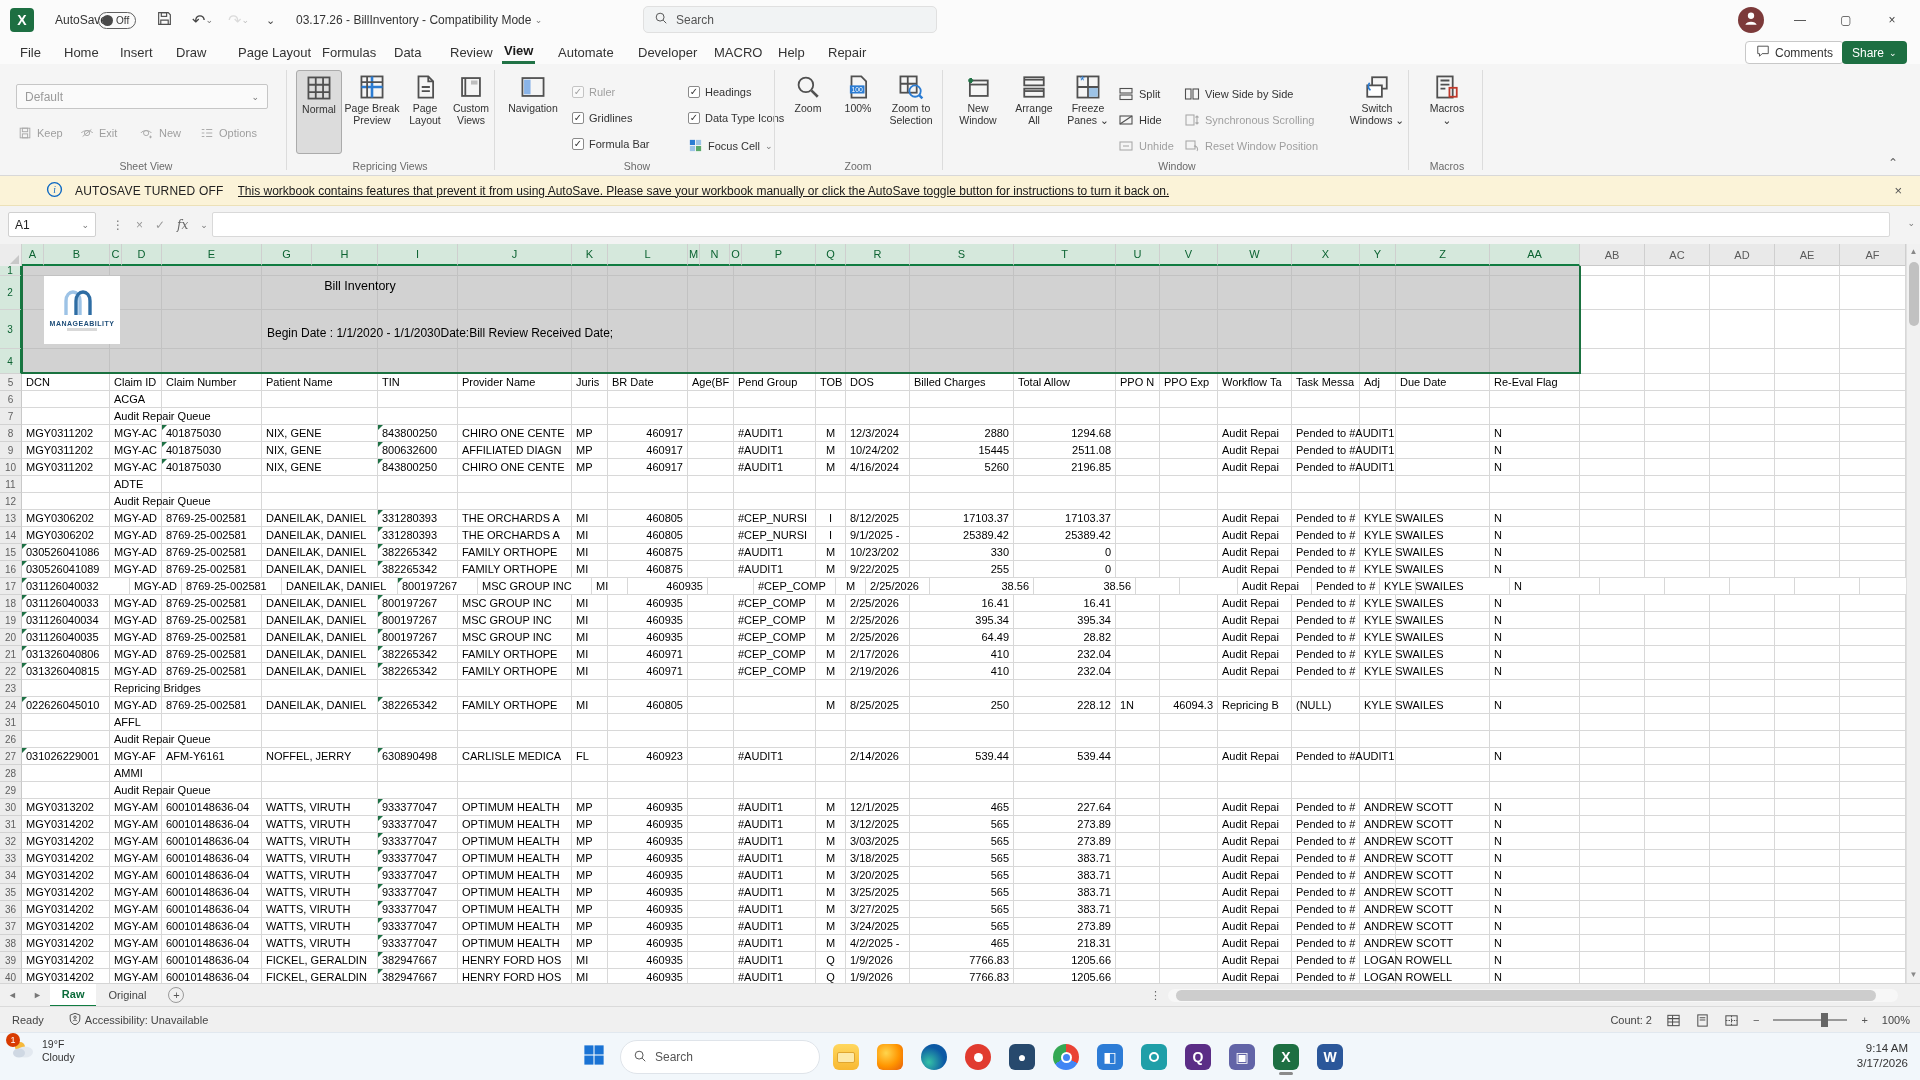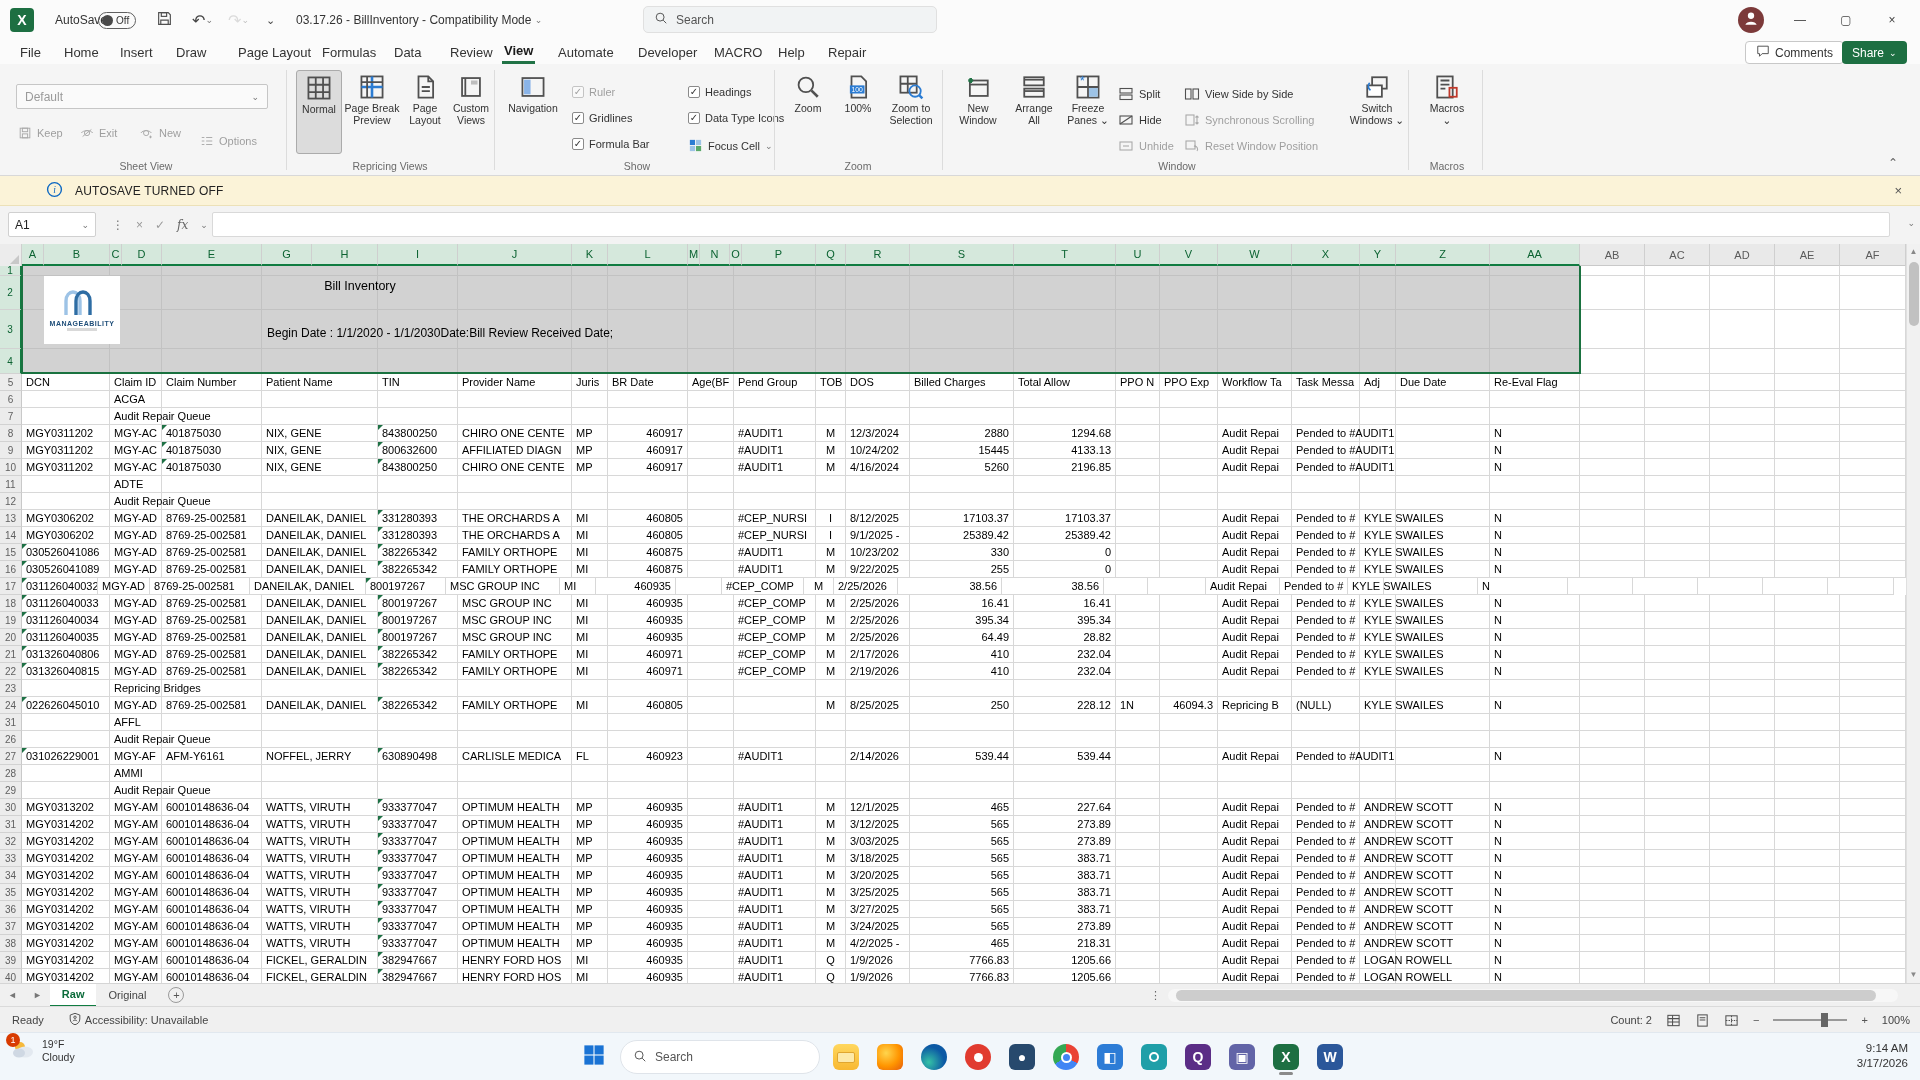--- a/index.html
+++ b/index.html
@@ -214,21 +214,21 @@
           </svg>
           <span>Exit</span>
         </div>
         <div class="smrow dis" style="left:132px;top:56px">
           <svg width="14" height="14" viewBox="0 0 16 16" fill="none" stroke="#505050" stroke-width="1.1">
             <circle cx="7" cy="8" r="3"></circle>
             <path d="M1 8c2-3.5 10-3.5 12 0M12 11v3M10.5 12.5h3"></path>
           </svg>
           <span>New</span>
         </div>
-        <div class="smrow dis" style="left:192px;top:64px">
+        <div class="smrow dis" style="left:192px;top:56px">
           <svg width="14" height="14" viewBox="0 0 16 16" fill="none" stroke="#505050" stroke-width="1.1">
             <path d="M2 4h3M2 8h3M2 12h3M7 4h7M7 8h7M7 12h7"></path>
           </svg>
           <span>Options</span>
         </div>
       </div>
       <div class="rcontent" style="left:292px;width:200px">
         <div class="lgbtn sel" style="left:4px;width:46px">
           <svg width="26" height="26" viewBox="0 0 16 16" fill="none" stroke="#505050" stroke-width="1.1">
             <rect x="1.5" y="1.5" width="13" height="13"></rect>
@@ -437,20 +437,21 @@
       <div class="rgroup-label" style="left:1447px">Macros</div>
       <div class="collapse">⌃</div>
     </div>
 
   <div class="abs msgbar">
     <span style="margin:0 12px 0 46px" id="ic-info"><svg width="17" height="17" viewBox="0 0 16 16">
           <circle cx="8" cy="8" r="6.5" fill="none" stroke="#0b67c2" stroke-width="1.3"></circle>
           <text x="8" y="11.3" font-size="9" fill="#0b67c2" text-anchor="middle" font-family="serif" font-style="italic">i</text>
         </svg></span>
     <span class="badge">AUTOSAVE TURNED OFF</span>
+    <span class="link" style="max-width:1480px">This workbook contains features that prevent it from using AutoSave. Please save your workbook manually or click the AutoSave toggle button for instructions to turn it back on.</span>
     <span style="position:absolute;right:18px;font-size:13px;color:#555">×</span>
   </div>
 
   <div class="abs fbar">
     <div class="namebox">
       <span>A1</span>
         <span class="chev">⌄</span>
     </div>
     <div class="fxbtns">
       <span style="color:#777">⋮</span>
@@ -740,21 +741,21 @@
           <div class="cell " style="width:116px">NIX, GENE</div>
           <div class="cell  tri" style="width:80px">800632600</div>
           <div class="cell " style="width:114px">AFFILIATED DIAGN</div>
           <div class="cell " style="width:36px">MP</div>
           <div class="cell  r" style="width:80px">460917</div>
           <div class="cell " style="width:46px"></div>
           <div class="cell " style="width:82px">#AUDIT1</div>
           <div class="cell  c" style="width:30px">M</div>
           <div class="cell " style="width:64px">10/24/202</div>
           <div class="cell  r" style="width:104px">15445</div>
-          <div class="cell  r" style="width:102px">4133.13</div>
+          <div class="cell  r" style="width:102px">2511.08</div>
           <div class="cell " style="width:44px"></div>
           <div class="cell  r" style="width:58px"></div>
           <div class="cell " style="width:74px">Audit Repai</div>
           <div class="cell  ovf" style="width:68px">Pended to #AUDIT1</div>
           <div class="cell  ovf" style="width:36px"></div>
           <div class="cell " style="width:94px"></div>
           <div class="cell " style="width:90px">N</div>
           <div class="cell " style="width:65px"></div>
           <div class="cell " style="width:65px"></div>
           <div class="cell " style="width:65px"></div>
@@ -959,21 +960,21 @@
           <div class="cell " style="width:94px"></div>
           <div class="cell " style="width:90px">N</div>
           <div class="cell " style="width:65px"></div>
           <div class="cell " style="width:65px"></div>
           <div class="cell " style="width:65px"></div>
           <div class="cell " style="width:65px"></div>
           <div class="cell " style="width:66px"></div>
         </div>
         <div class="grow" style="height:17px">
           <div class="rnum" style="height:17px">17</div>
-          <div class="cell  tri" style="width:76px">031126040032</div>
+          <div class="cell  tri" style="width:108px">031126040032</div>
           <div class="cell " style="width:52px">MGY-AD</div>
           <div class="cell " style="width:100px">8769-25-002581</div>
           <div class="cell " style="width:116px">DANEILAK, DANIEL</div>
           <div class="cell  tri" style="width:80px">800197267</div>
           <div class="cell " style="width:114px">MSC GROUP INC</div>
           <div class="cell " style="width:36px">MI</div>
           <div class="cell  r" style="width:80px">460935</div>
           <div class="cell " style="width:46px"></div>
           <div class="cell " style="width:82px">#CEP_COMP</div>
           <div class="cell  c" style="width:30px">M</div>

